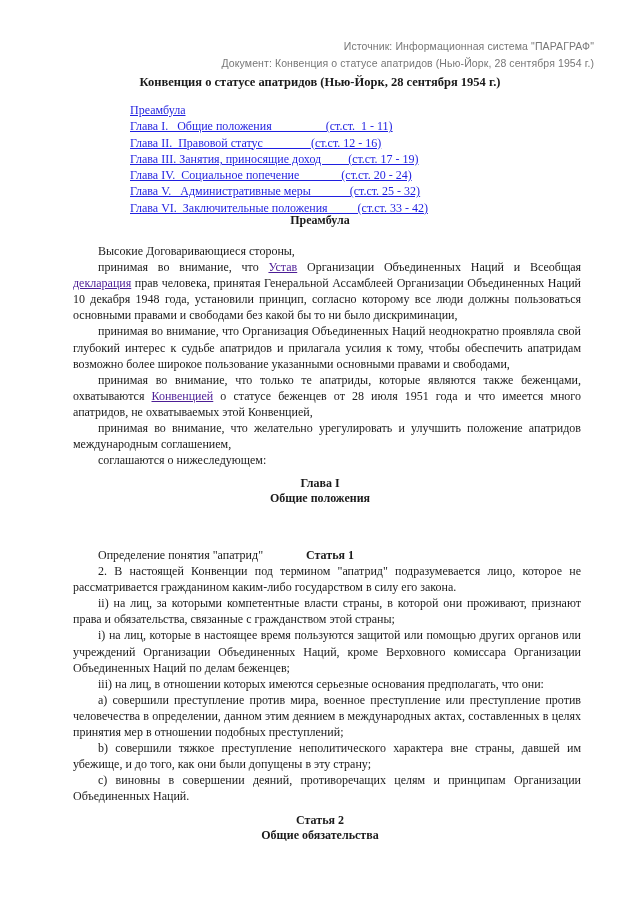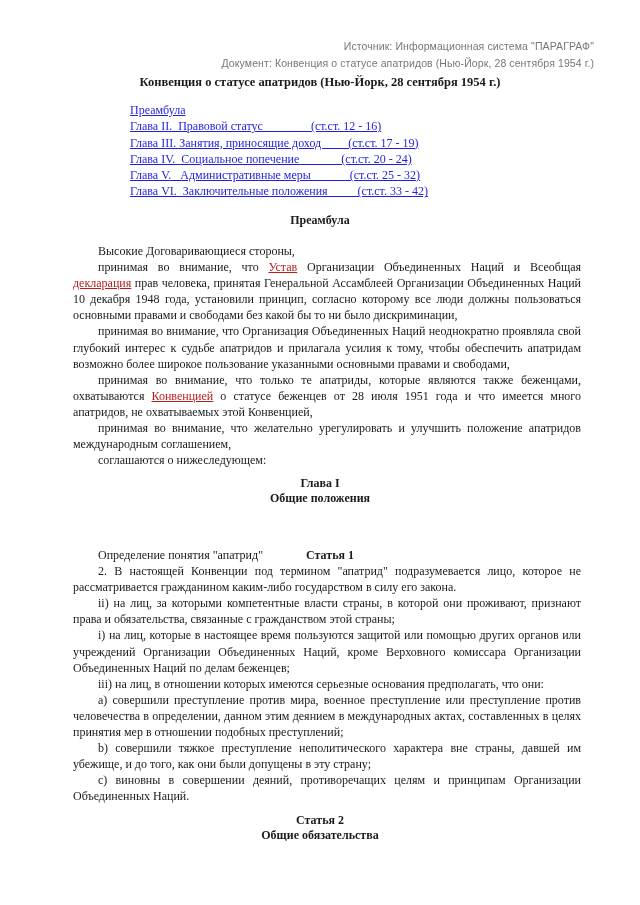--- a/index.html
+++ b/index.html
@@ -6,32 +6,33 @@
   body { width: 640px; height: 905px; overflow: hidden; position: relative; font-family: "Liberation Serif", serif; color: #1a1a1a; }
   .src { position: absolute; right: 46px; font-family: "Liberation Sans", sans-serif; font-size: 10.5px; color: #777; letter-spacing: 0.1px; white-space: nowrap; }
   .src1 { top: 40px; }
   .src2 { top: 57px; }
   .title { position: absolute; top: 75px; left: 0; width: 640px; text-align: center; font-weight: bold; font-size: 12.5px; }
   .toc { position: absolute; top: 102px; left: 130px; font-size: 12px; line-height: 16.3px; }
   .toc a { display: block; color: #1f1fe0; text-decoration: underline; white-space: pre; }
   .sec-head { position: absolute; left: 0; width: 640px; text-align: center; font-weight: bold; font-size: 12px; line-height: 15px; }
   .body { position: absolute; left: 73px; width: 508px; font-size: 12px; line-height: 16.1px; text-align: justify; }
   .body p { margin: 0; text-indent: 25px; }
-  .body a { color: #b91c1c; text-decoration: underline; }
+  .body a { color: #4c1d95; text-decoration: underline; }
 </style>
 </head>
 <body>
 
 <div class="src src1">Источник: Информационная система "ПАРАГРАФ"</div>
 <div class="src src2">Документ: Конвенция о статусе апатридов (Нью-Йорк, 28 сентября 1954 г.)</div>
 
 <div class="title">Конвенция о статусе апатридов (Нью-Йорк, 28 сентября 1954 г.)</div>
 
 <nav class="toc">
   <a href="#">Преамбула</a>
+  <a href="#">Глава I.   Общие положения                  (ст.ст.  1 - 11)</a>
   <a href="#">Глава II.  Правовой статус                (ст.ст. 12 - 16)</a>
   <a href="#">Глава III. Занятия, приносящие доход         (ст.ст. 17 - 19)</a>
   <a href="#">Глава IV.  Социальное попечение              (ст.ст. 20 - 24)</a>
   <a href="#">Глава V.   Административные меры             (ст.ст. 25 - 32)</a>
   <a href="#">Глава VI.  Заключительные положения          (ст.ст. 33 - 42)</a>
 </nav>
 
 <div class="sec-head" style="top:213px;">Преамбула</div>
 
 <div class="body" style="top:243px;">

